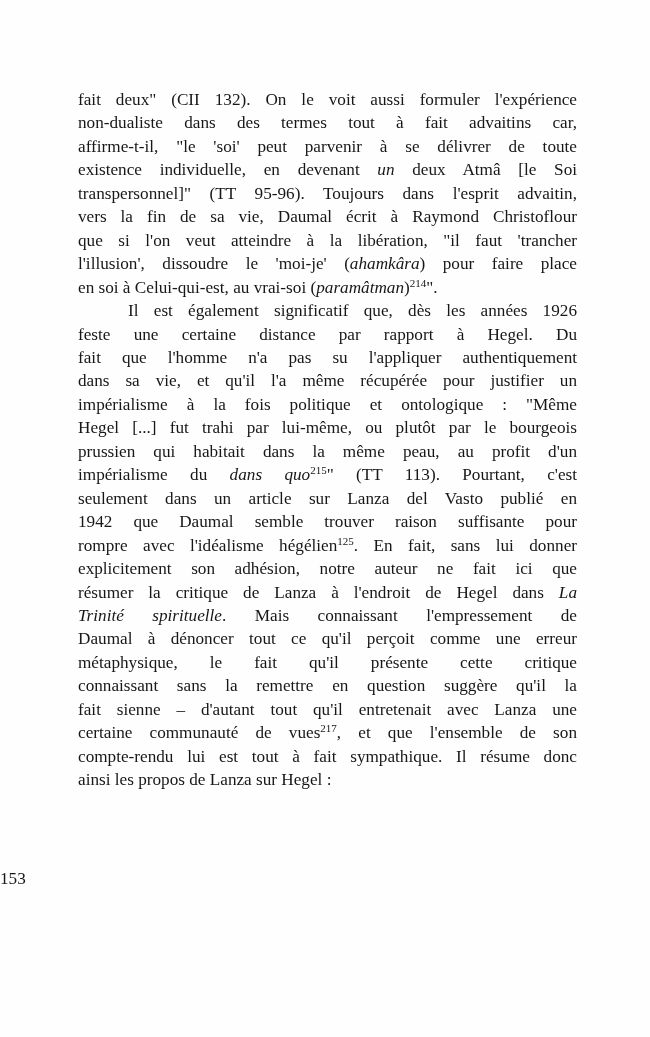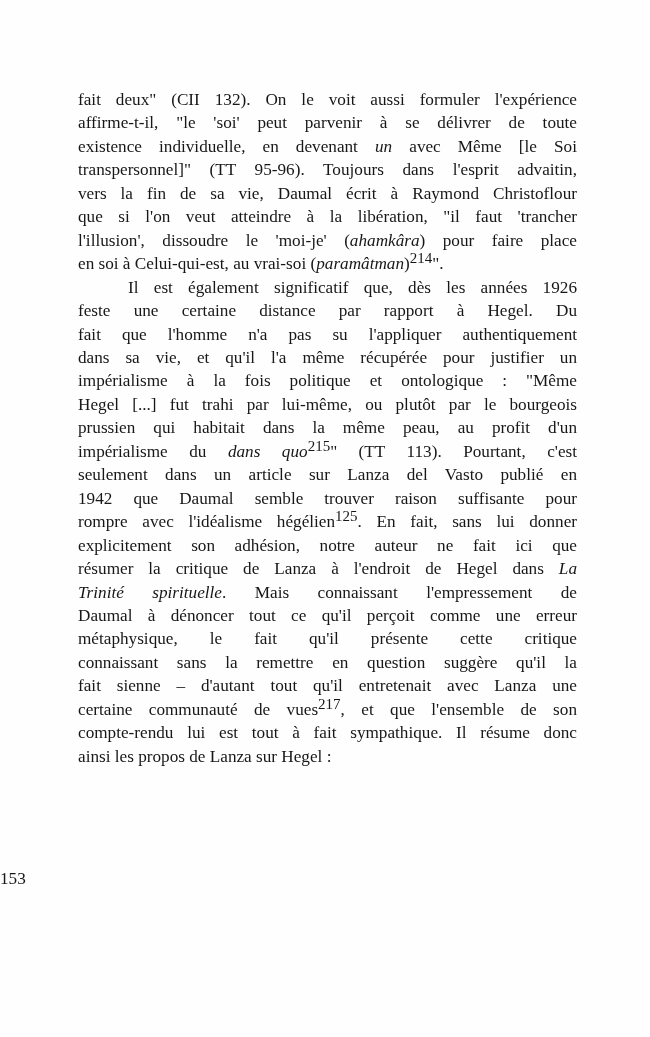--- a/index.html
+++ b/index.html
@@ -34,42 +34,43 @@
     text-align-last: left;
     -moz-text-align-last: left;
   }
   .line-indent {
     text-indent: 50px;
   }
   .it {
     font-style: italic;
   }
   .sup {
-    font-size: 15px;
+    font-size: 11px;
     line-height: 0;
     vertical-align: 6.5px;
   }
   .page-number {
     position: absolute;
     top: 869px;
     left: 0;
     width: 100%;
     text-align: left;
     font-size: 17.2px;
     color: #171717;
   }
 </style>
 </head>
 <body>
 
 <div class="page">
   <div class="text-block" id="text-block">
       <div class="line"><span>fait deux" (CII 132). On le voit aussi formuler l'expérience</span></div>
+      <div class="line"><span>non-dualiste dans des termes tout à fait advaitins car,</span></div>
       <div class="line"><span>affirme-t-il, "le 'soi' peut parvenir à se délivrer de toute</span></div>
-      <div class="line"><span>existence individuelle, en devenant </span><span class="it">un</span><span> avec Même [le Soi</span></div>
+      <div class="line"><span>existence individuelle, en devenant </span><span class="it">un</span><span> deux Atmâ [le Soi</span></div>
       <div class="line"><span>transpersonnel]" (TT 95-96). Toujours dans l'esprit advaitin,</span></div>
       <div class="line"><span>vers la fin de sa vie, Daumal écrit à Raymond Christoflour</span></div>
       <div class="line"><span>que si l'on veut atteindre à la libération, "il faut 'trancher</span></div>
       <div class="line"><span>l'illusion', dissoudre le 'moi-je' (</span><span class="it">ahamkâra</span><span>) pour faire place</span></div>
       <div class="line line-final"><span>en soi à Celui-qui-est, au vrai-soi (</span><span class="it">paramâtman</span><span>)</span><span class="sup">214</span><span>".</span></div>
       <div class="line line-indent"><span>Il est également significatif que, dès les années 1926</span></div>
       <div class="line"><span>feste une certaine distance par rapport à Hegel. Du</span></div>
       <div class="line"><span>fait que l'homme n'a pas su l'appliquer authentiquement</span></div>
       <div class="line"><span>dans sa vie, et qu'il l'a même récupérée pour justifier un</span></div>
       <div class="line"><span>impérialisme à la fois politique et ontologique : "Même</span></div>

